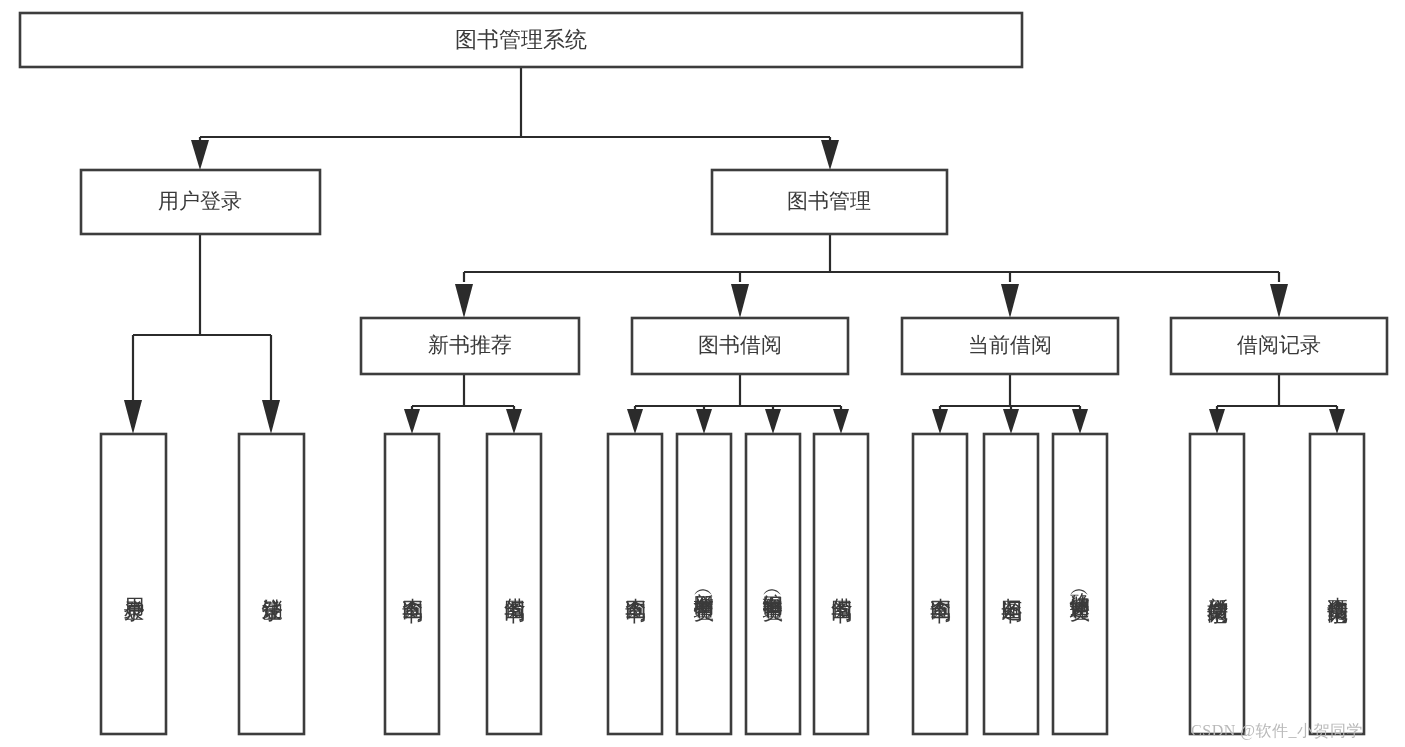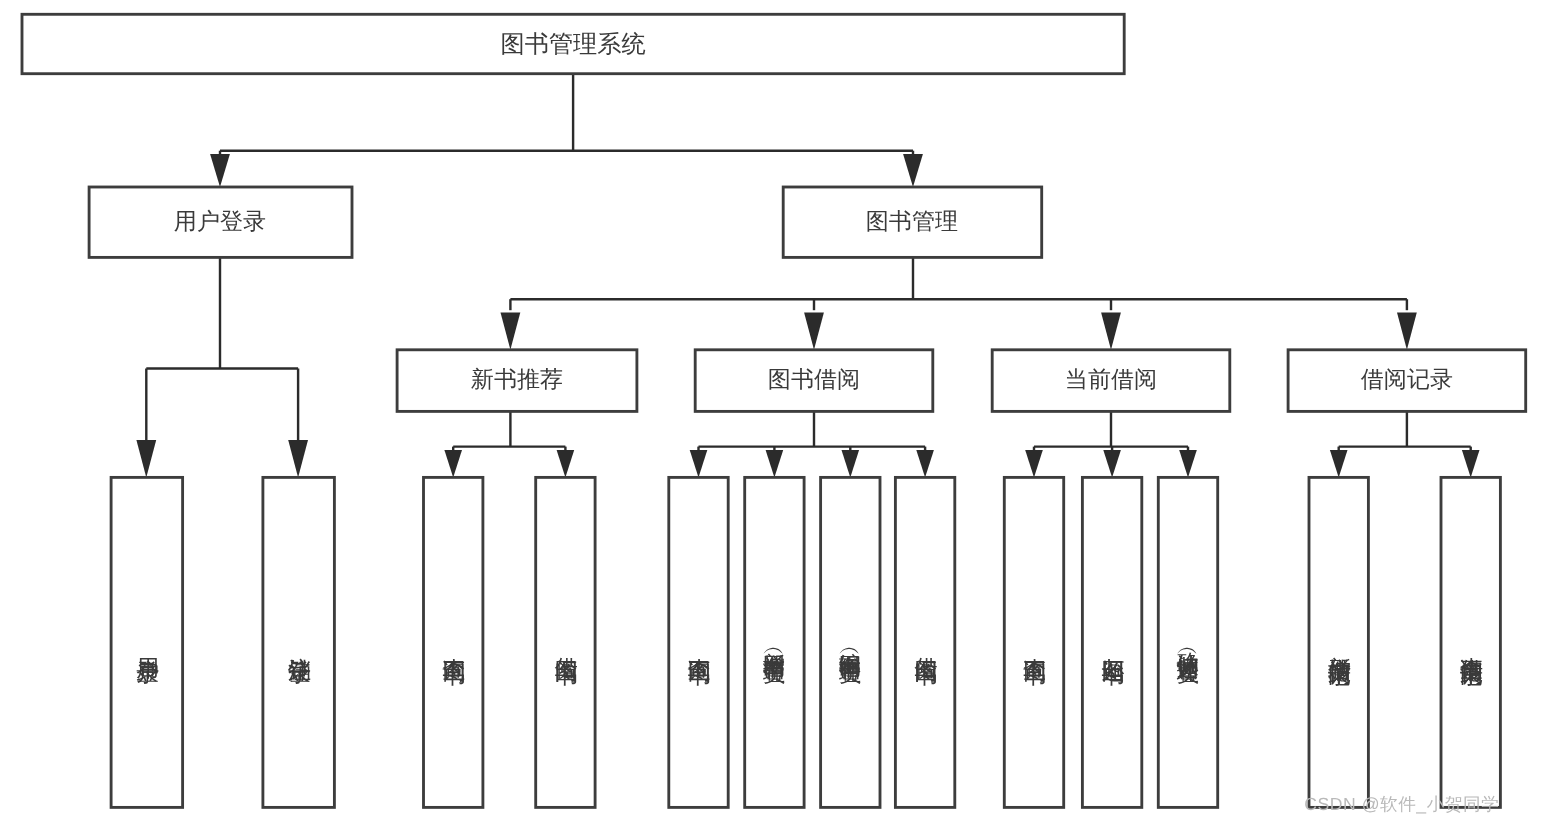--- a/index.html
+++ b/index.html
@@ -68,21 +68,21 @@
     align-items: center;
     justify-content: center;
     text-align: center;
     white-space: nowrap;
     pointer-events: none;
   }
   .watermark {
     position: absolute;
     right: 8px;
     bottom: 5px;
-    font-family: Liberation Sans, sans-serif;
+    font-family: Liberation Serif, serif;
     font-size: 16px;
     color: #b9b9b9;
     letter-spacing: 0.5px;
     white-space: nowrap;
   }
 </style>
 </head>
 <body>
 
 <div id="diagram-root">

